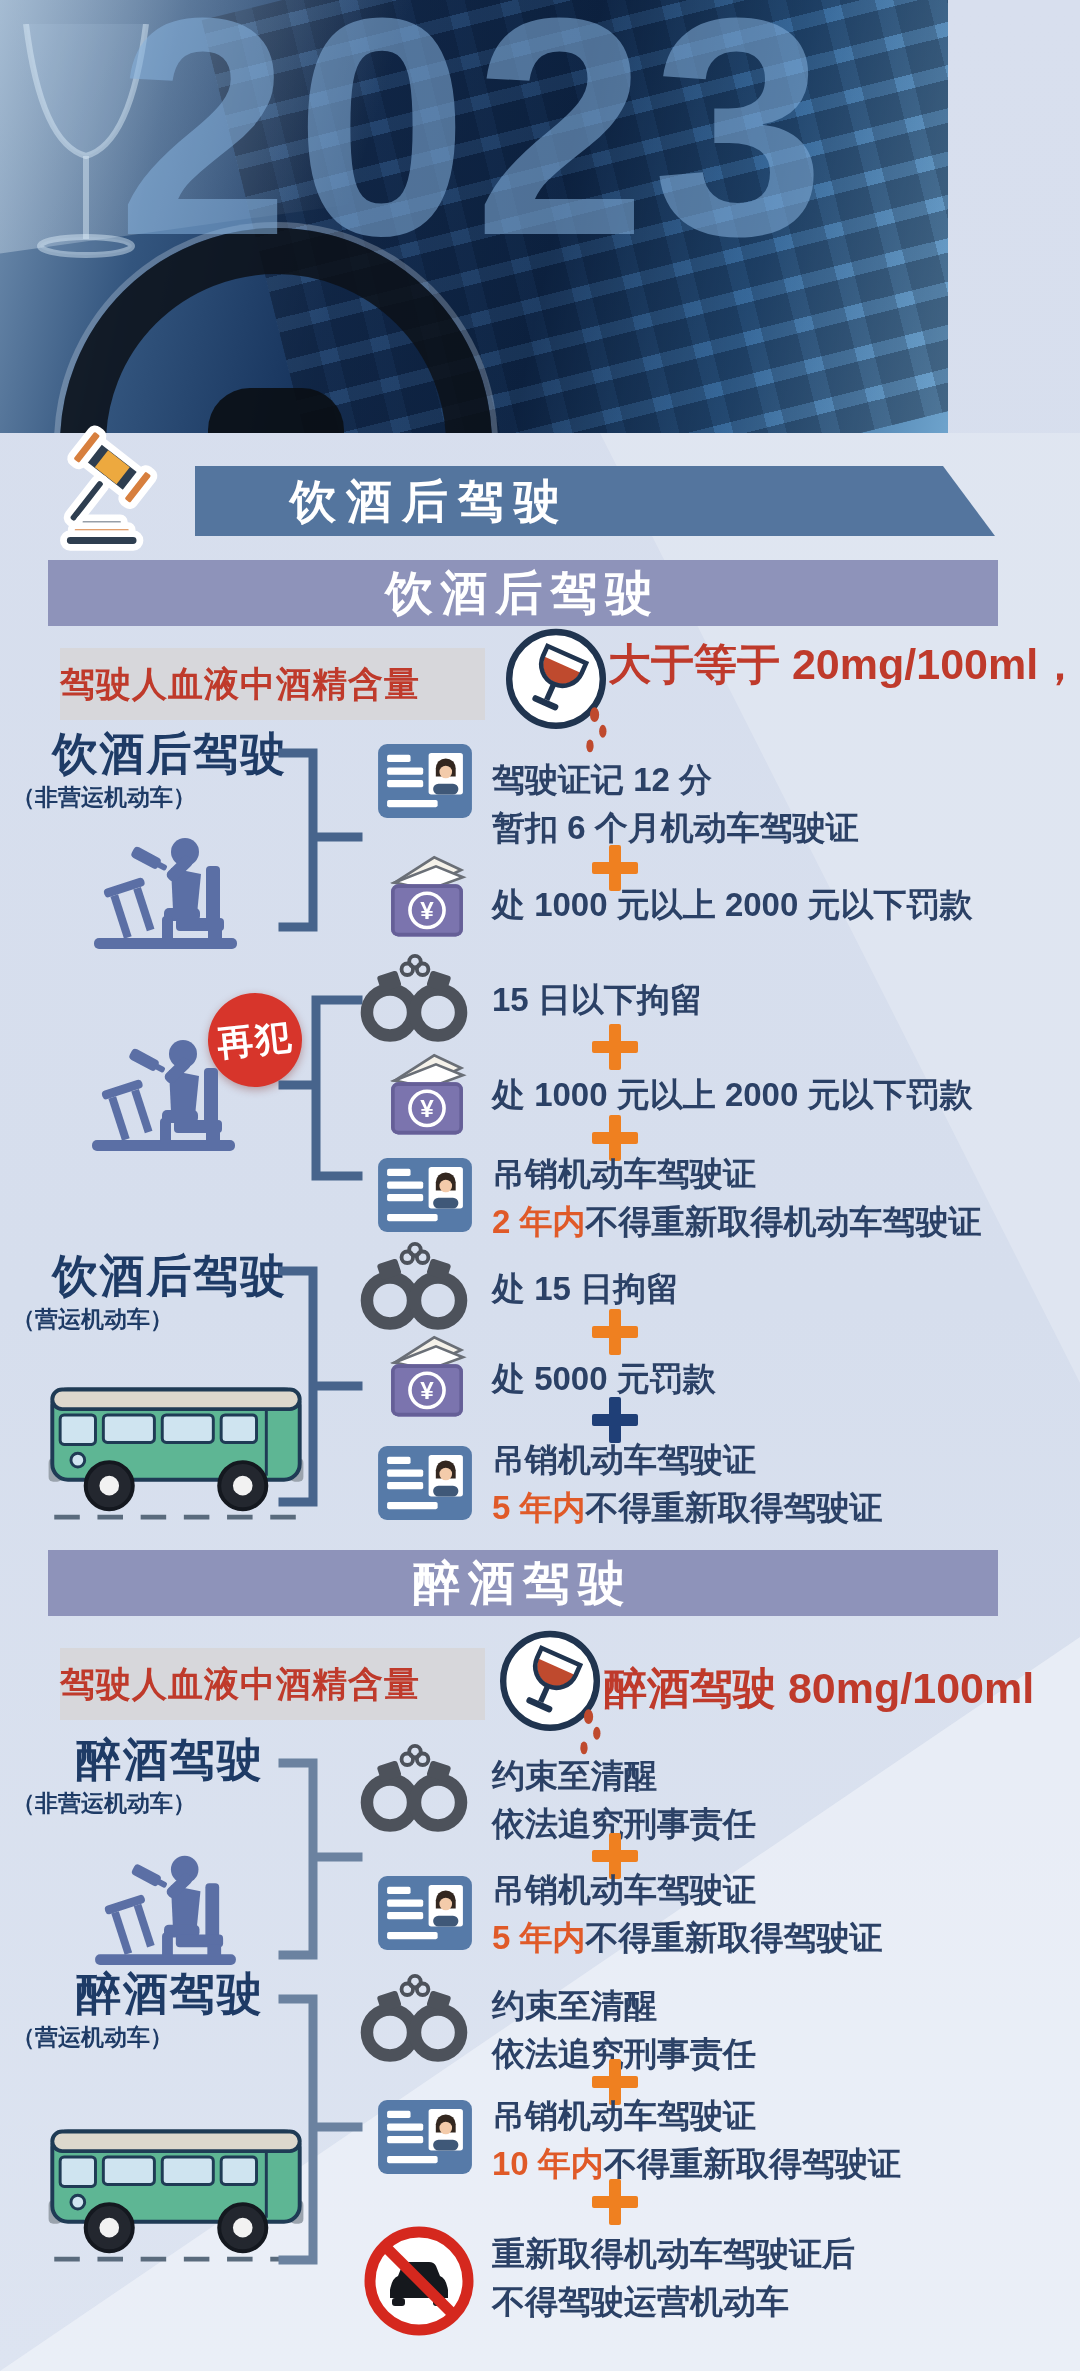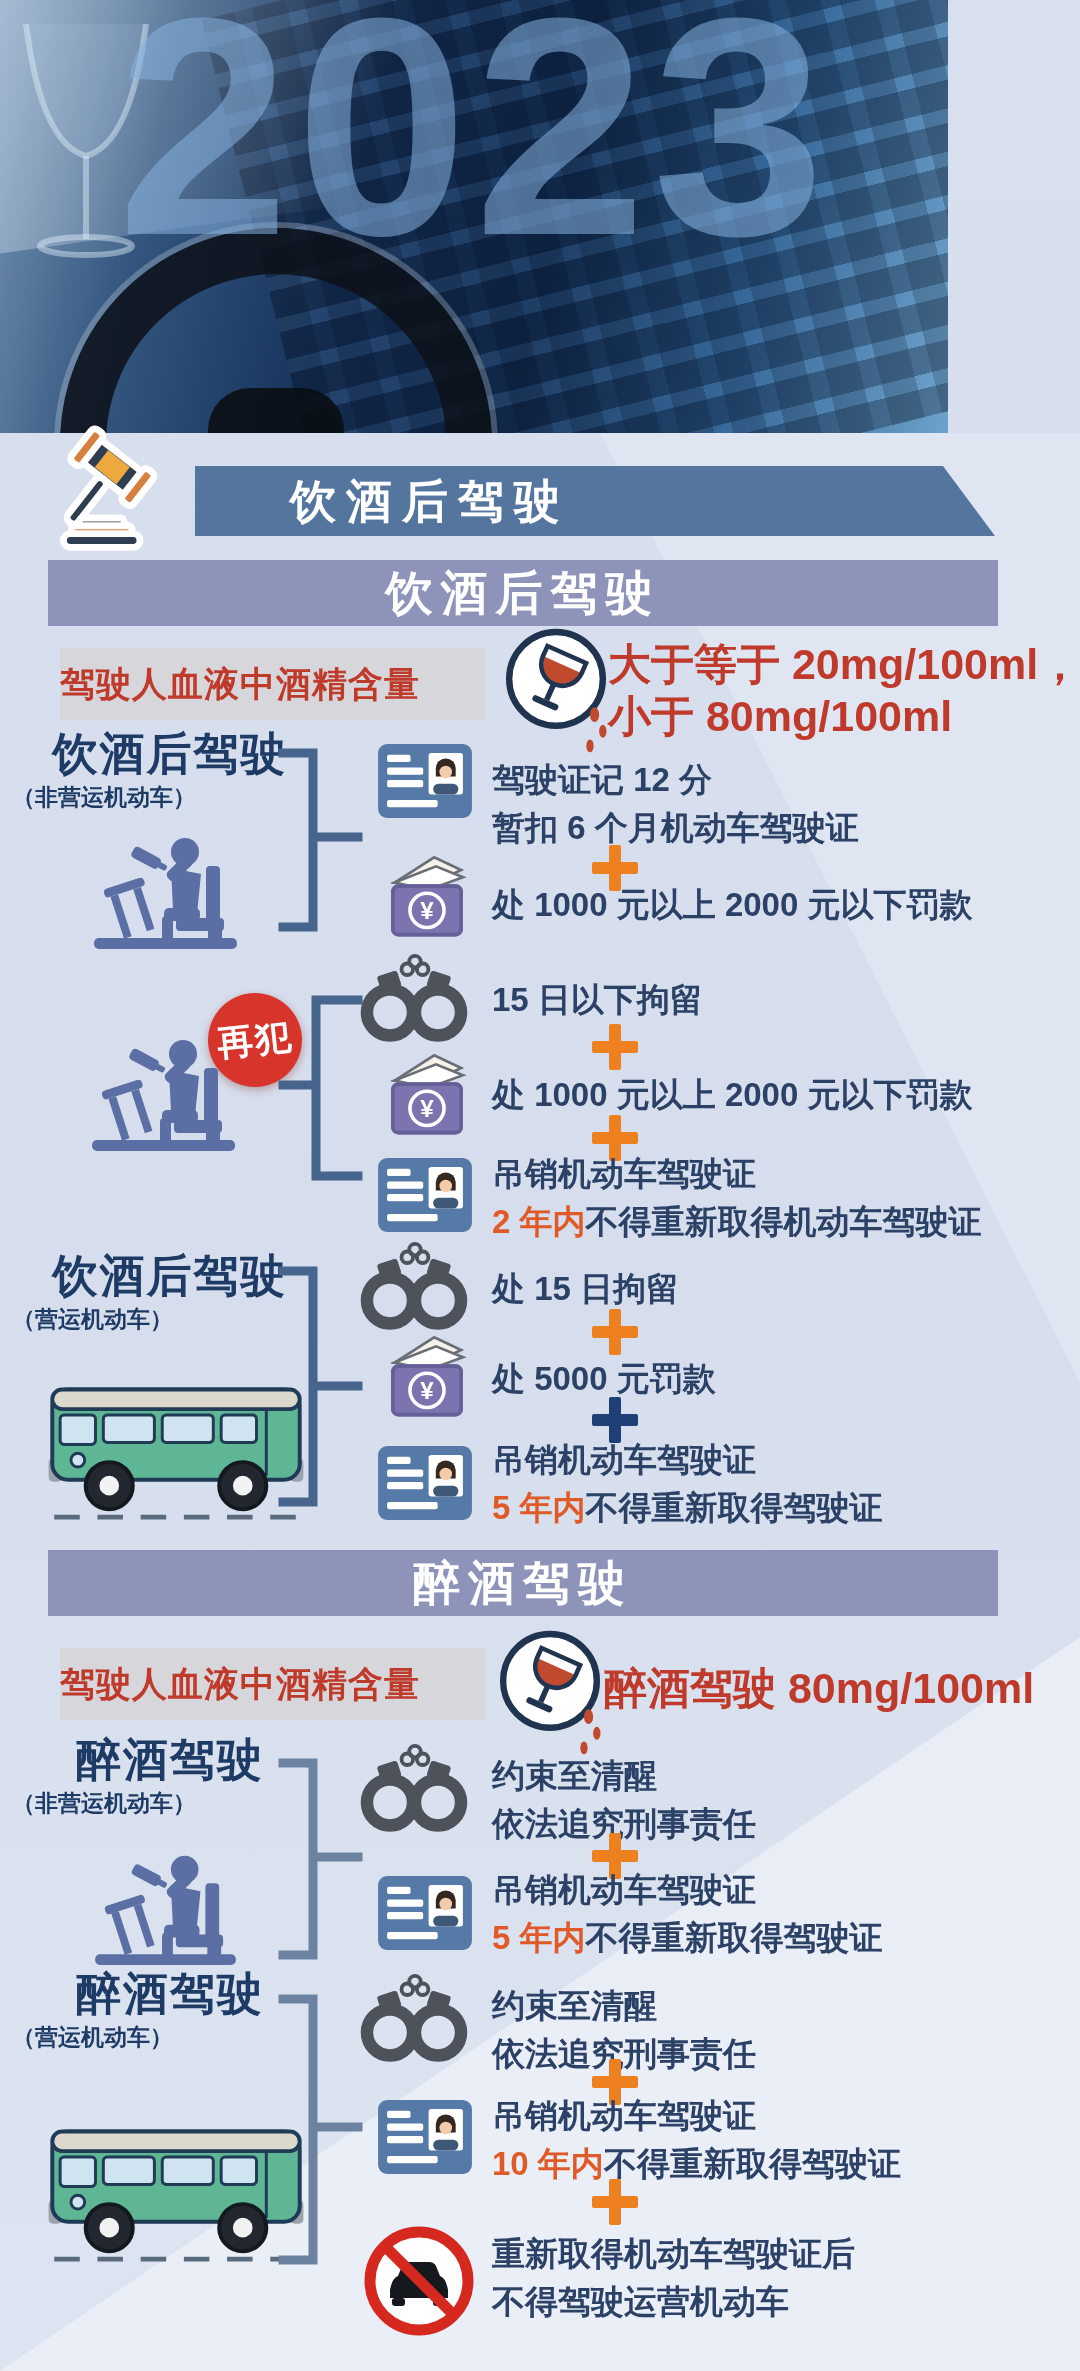--- a/index.html
+++ b/index.html
@@ -223,21 +223,20 @@
   </div>
 
   <div class="sec-banner abs" style="left:48px;top:560px;width:950px;height:66px">饮酒后驾驶</div>
 
   <div class="bac-box abs" style="left:60px;top:648px;width:425px;height:72px">驾驶人血液中酒精含量</div>
   <svg class="abs" style="left:500px;top:624px" width="112" height="130" viewBox="0 0 122 140">
       <use href="#sym-wine"></use>
     </svg>
   <div class="bac-val abs" style="left:608px;top:638px">
     <div>大于等于 20mg/100ml，</div>
-    <div>小于 80mg/100ml</div>
   </div>
 
   <div class="g-title abs" style="left:20px;top:724px;width:300px">饮酒后驾驶</div>
   <div class="g-sub abs" style="left:12px;top:782px;width:316px">（非营运机动车）</div>
   <svg class="abs" style="left:88px;top:820px" width="155" height="130" viewBox="0 0 155 130">
       <use href="#sym-person"></use>
     </svg>
   <svg class="abs bracket bk-n" style="left:278px;top:748px" width="85" height="185" viewBox="0 0 85 185">
       <path d="M5 5 H35 V179 H5 M35 89 H80"></path>
     </svg>

